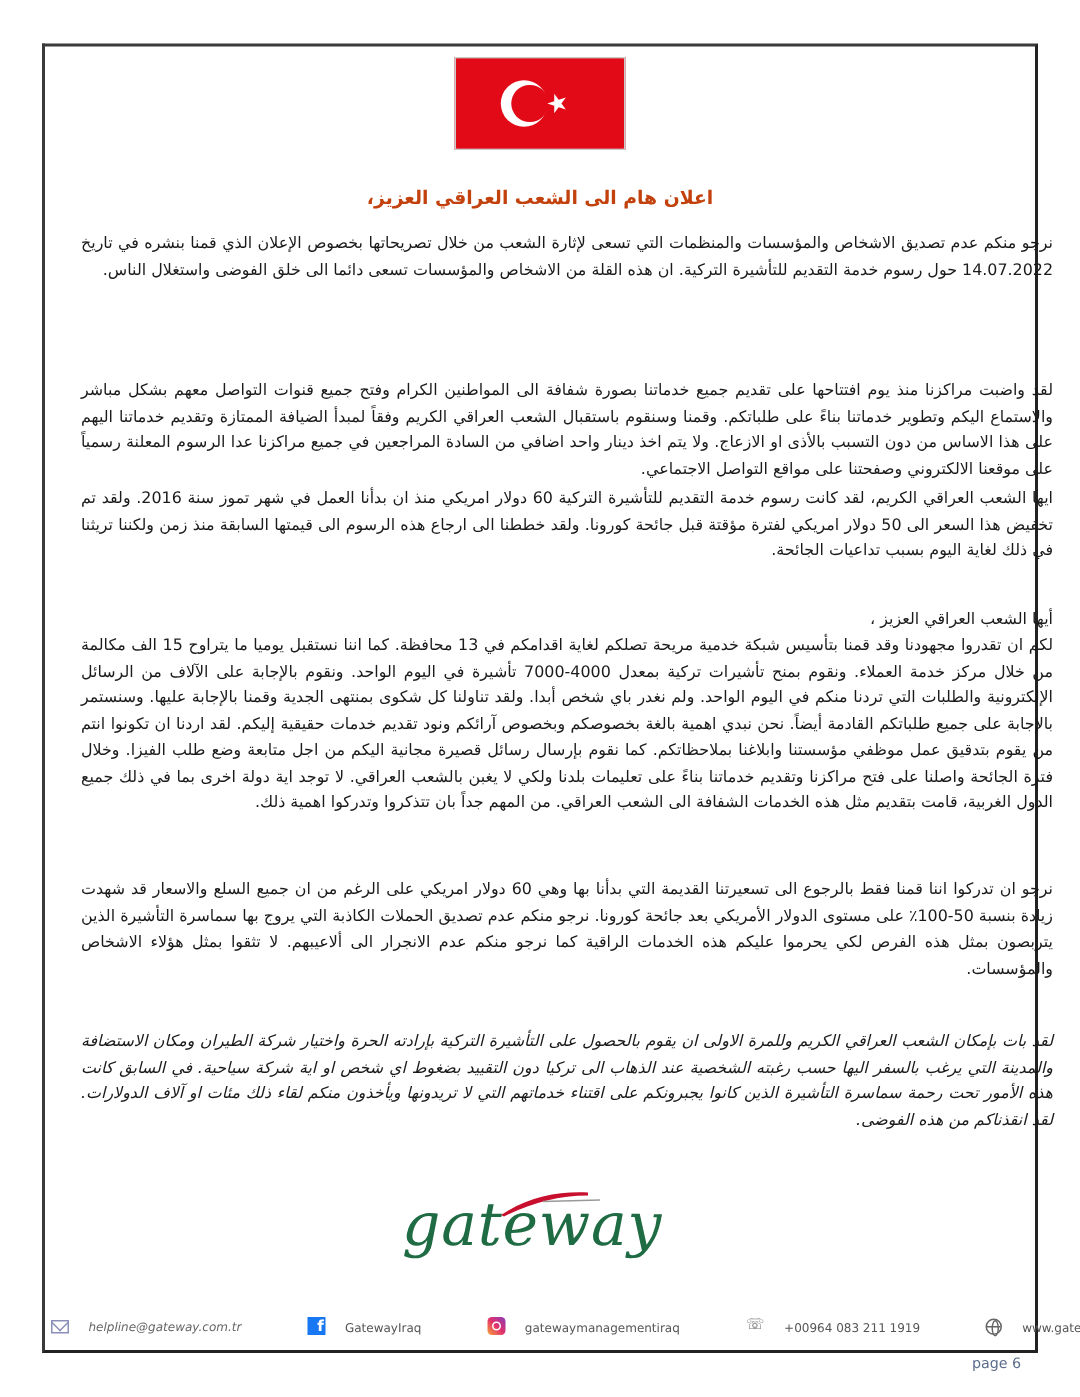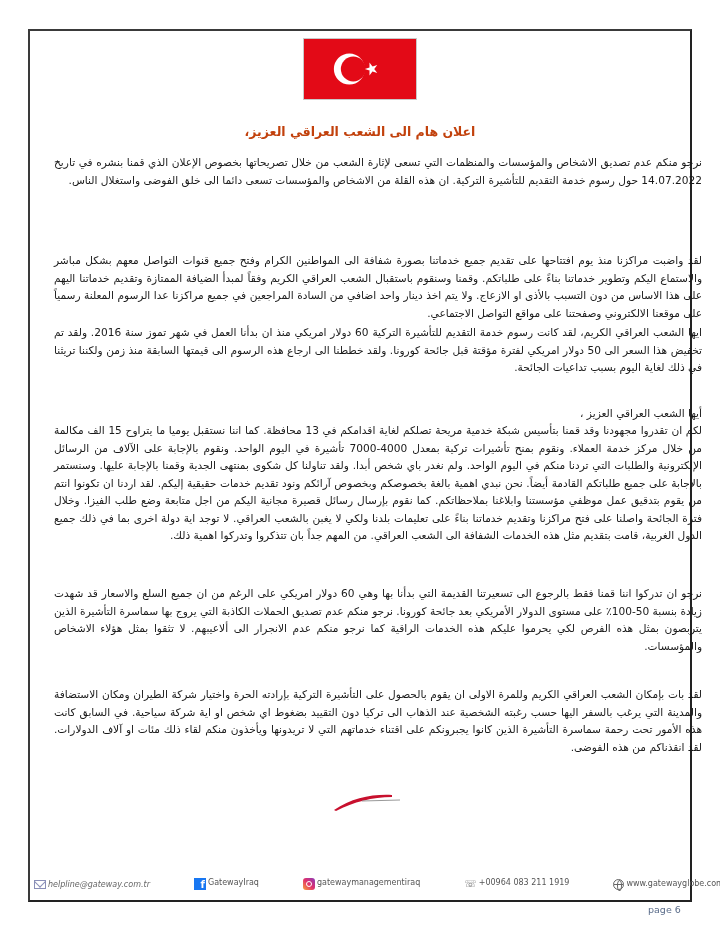--- a/index.html
+++ b/index.html
@@ -28,38 +28,38 @@
     position: absolute; left: 54px; width: 648px;
     direction: rtl; text-align: justify; text-align-last: right;
     font-family: "DejaVu Sans", sans-serif; font-size: 10.6px; line-height: 17.5px; color: #1a1a1a;
   }
   .p1 { top: 154px; }
   .p2 { top: 233px; margin-top: 19px; }
   .p3 { top: 324px; }
   .p4-greet { top: 405px; text-align: left; }
   .p4 { top: 422px; }
   .p5 { top: 585px; }
-  .p6 { top: 686px; }
+  .p6 { top: 686px; font-style: italic; }
 
   .logo {
     position: absolute; left: 262px; top: 790px; width: 200px; height: 60px;
   }
   .logo-text {
     position: absolute; left: 6px; top: 4px;
     font-family: "DejaVu Serif", serif; font-style: italic; font-size: 40px;
     color: #1f6b43; letter-spacing: 0.5px;
   }
   .logo-swoosh { position: absolute; left: 70px; top: 2px; width: 70px; height: 20px; }
 
   .footer {
     position: absolute; left: 34px; top: 874px; width: 650px; height: 20px;
     display: flex; align-items: center; font-family: "DejaVu Sans", sans-serif;
     font-size: 8px; color: #555;
   }
-  .footer-item { display: flex; align-items: flex-start; gap: 2px; white-space: nowrap; }
+  .footer-item { display: flex; align-items: flex-end; gap: 13px; white-space: nowrap; }
   .footer-sep { width: 1px; height: 16px; background: #aaa; margin: 0 22px; }
   .footer-email { font-style: italic; color: #666; }
   .icon-mail { width: 12px; height: 9px; border: 1px solid #8a8fb8; position: relative; }
   .icon-mail::after {
     content: ""; position: absolute; left: 1px; top: -3px; width: 7px; height: 7px;
     border-right: 1px solid #8a8fb8; border-bottom: 1px solid #8a8fb8; transform: rotate(45deg);
   }
   .icon-fb {
     width: 12px; height: 12px; background: #1877f2; color: #fff; font-weight: bold;
     font-size: 10px; display: flex; align-items: flex-end; justify-content: flex-end;
@@ -113,20 +113,21 @@
 <p class="body-text p4-greet">أيها الشعب العراقي العزيز ،</p>
 <p class="body-text p4">لكم ان تقدروا مجهودنا وقد قمنا بتأسيس شبكة خدمية مريحة تصلكم لغاية اقدامكم في 13 محافظة. كما اننا نستقبل يوميا ما يتراوح 15 الف مكالمة من خلال مركز خدمة العملاء. ونقوم بمنح تأشيرات تركية بمعدل 4000-7000 تأشيرة في اليوم الواحد. ونقوم بالإجابة على الآلاف من الرسائل الإلكترونية والطلبات التي تردنا منكم في اليوم الواحد. ولم نغدر باي شخص أبدا. ولقد تناولنا كل شكوى بمنتهى الجدية وقمنا بالإجابة عليها. وسنستمر بالإجابة على جميع طلباتكم القادمة أيضاً. نحن نبدي اهمية بالغة بخصوصكم وبخصوص آرائكم ونود تقديم خدمات حقيقية إليكم. لقد اردنا ان تكونوا انتم من يقوم بتدقيق عمل موظفي مؤسستنا وابلاغنا بملاحظاتكم. كما نقوم بإرسال رسائل قصيرة مجانية اليكم من اجل متابعة وضع طلب الفيزا. وخلال فترة الجائحة واصلنا على فتح مراكزنا وتقديم خدماتنا بناءً على تعليمات بلدنا ولكي لا يغبن بالشعب العراقي. لا توجد اية دولة اخرى بما في ذلك جميع الدول الغربية، قامت بتقديم مثل هذه الخدمات الشفافة الى الشعب العراقي. من المهم جداً بان تتذكروا وتدركوا اهمية ذلك.</p>
 <p class="body-text p5">نرجو ان تدركوا اننا قمنا فقط بالرجوع الى تسعيرتنا القديمة التي بدأنا بها وهي 60 دولار امريكي على الرغم من ان جميع السلع والاسعار قد شهدت زيادة بنسبة 50-100٪ على مستوى الدولار الأمريكي بعد جائحة كورونا. نرجو منكم عدم تصديق الحملات الكاذبة التي يروج بها سماسرة التأشيرة الذين يتربصون بمثل هذه الفرص لكي يحرموا عليكم هذه الخدمات الراقية كما نرجو منكم عدم الانجرار الى ألاعيبهم. لا تثقوا بمثل هؤلاء الاشخاص والمؤسسات.</p>
 <p class="body-text p6">لقد بات بإمكان الشعب العراقي الكريم وللمرة الاولى ان يقوم بالحصول على التأشيرة التركية بإرادته الحرة واختيار شركة الطيران ومكان الاستضافة والمدينة التي يرغب بالسفر اليها حسب رغبته الشخصية عند الذهاب الى تركيا دون التقييد بضغوط اي شخص او اية شركة سياحية. في السابق كانت هذه الأمور تحت رحمة سماسرة التأشيرة الذين كانوا يجبرونكم على اقتناء خدماتهم التي لا تريدونها ويأخذون منكم لقاء ذلك مئات او آلاف الدولارات. لقد انقذناكم من هذه الفوضى.</p>
 
 <div class="logo">
   <svg class="logo-swoosh" viewBox="0 0 70 20">
     <path d="M2 18 C 20 6, 40 2, 60 3 L 60 5 C 40 5, 22 10, 4 19 Z" fill="#c8102e"></path>
     <path d="M30 9 L 68 8" stroke="#999" stroke-width="1"></path>
   </svg>
+  <span class="logo-text">gateway</span>
 </div>
 
 <div class="footer">
   <div class="footer-item">
     <span class="icon-mail"></span>
     <span class="footer-email">helpline@gateway.com.tr</span>
   </div>
   <div class="footer-sep"></div>
   <div class="footer-item">
     <span class="icon-fb">f</span>

